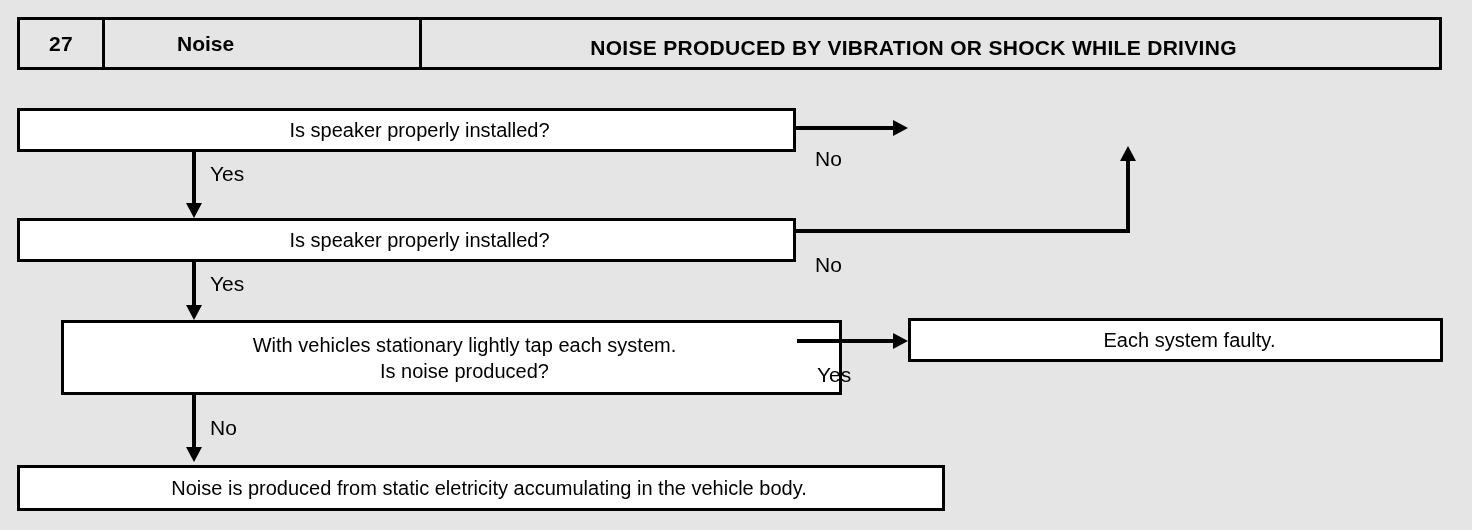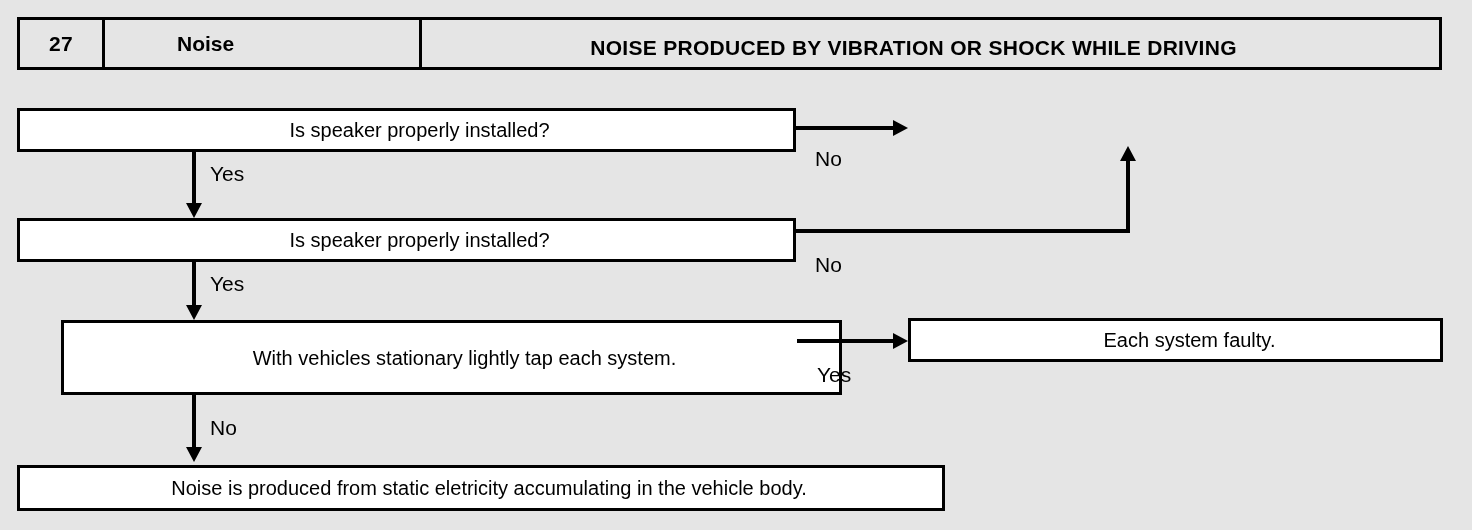--- a/index.html
+++ b/index.html
@@ -163,20 +163,21 @@
   <div class="vline" style="left:1126px; top:160px; height:71px;"></div>
   <div class="arrow-up" style="left:1120px; top:146px;"></div>
   <div class="blabel" style="left:815px; top:254px;">No</div>
 
   <div class="vline" style="left:192px; top:262px; height:44px;"></div>
   <div class="arrow-down" style="left:186px; top:305px;"></div>
   <div class="blabel" style="left:210px; top:273px;">Yes</div>
 
   <div class="fbox" id="box-q3">
     <div class="line">With vehicles stationary lightly tap each system.</div>
+    <div class="line">Is noise produced?</div>
   </div>
 
   <div class="hline" style="left:797px; top:339px; width:96px;"></div>
   <div class="arrow-right" style="left:893px; top:333px;"></div>
   <div class="blabel" style="left:817px; top:364px;">Yes</div>
 
   <div class="vline" style="left:192px; top:395px; height:52px;"></div>
   <div class="arrow-down" style="left:186px; top:447px;"></div>
   <div class="blabel" style="left:210px; top:417px;">No</div>
 

